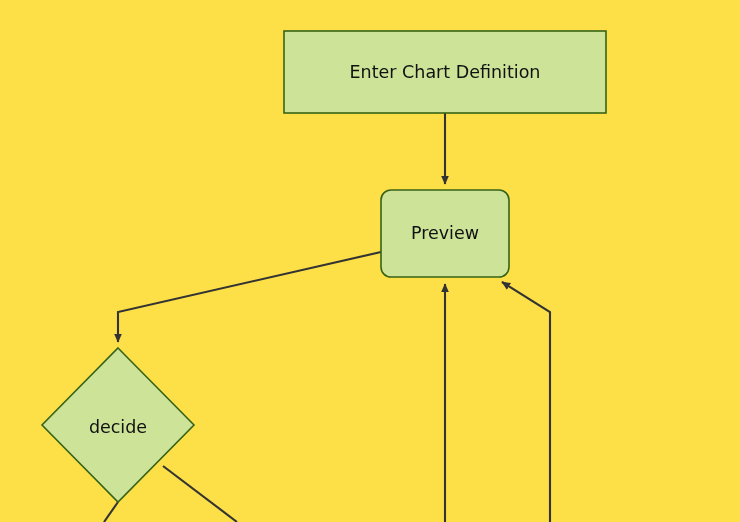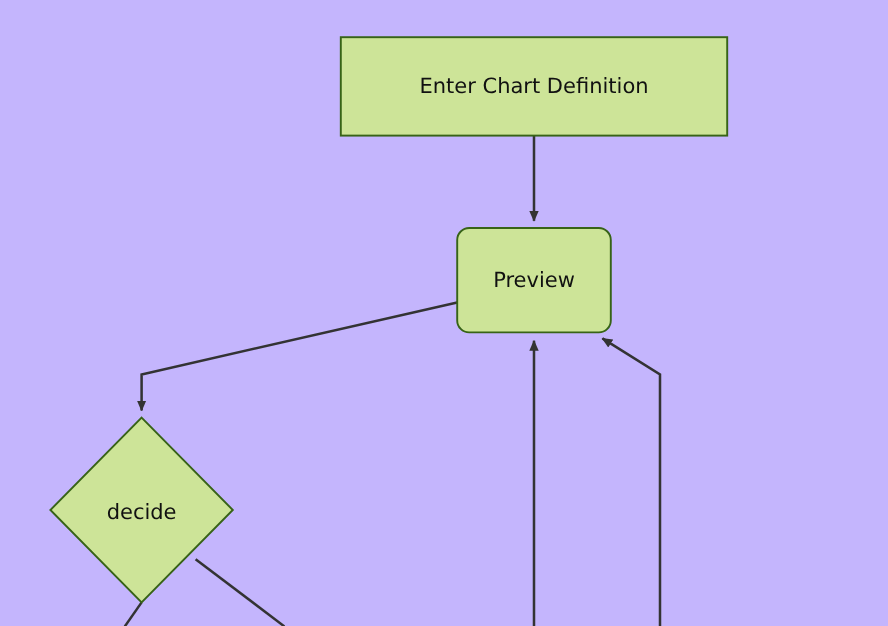--- a/index.html
+++ b/index.html
@@ -10,21 +10,21 @@
   body {
     width: 740px;
     height: 522px;
     font-family: "DejaVu Sans", sans-serif;
     overflow: hidden;
   }
   #flowchart-canvas {
     position: relative;
     width: 740px;
     height: 522px;
-    background: #c4b5fd;
+    background: #fde047;
   }
   #flowchart-svg {
     position: absolute;
     top: 0;
     left: 0;
     width: 740px;
     height: 522px;
     display: block;
   }
   .node-label {

